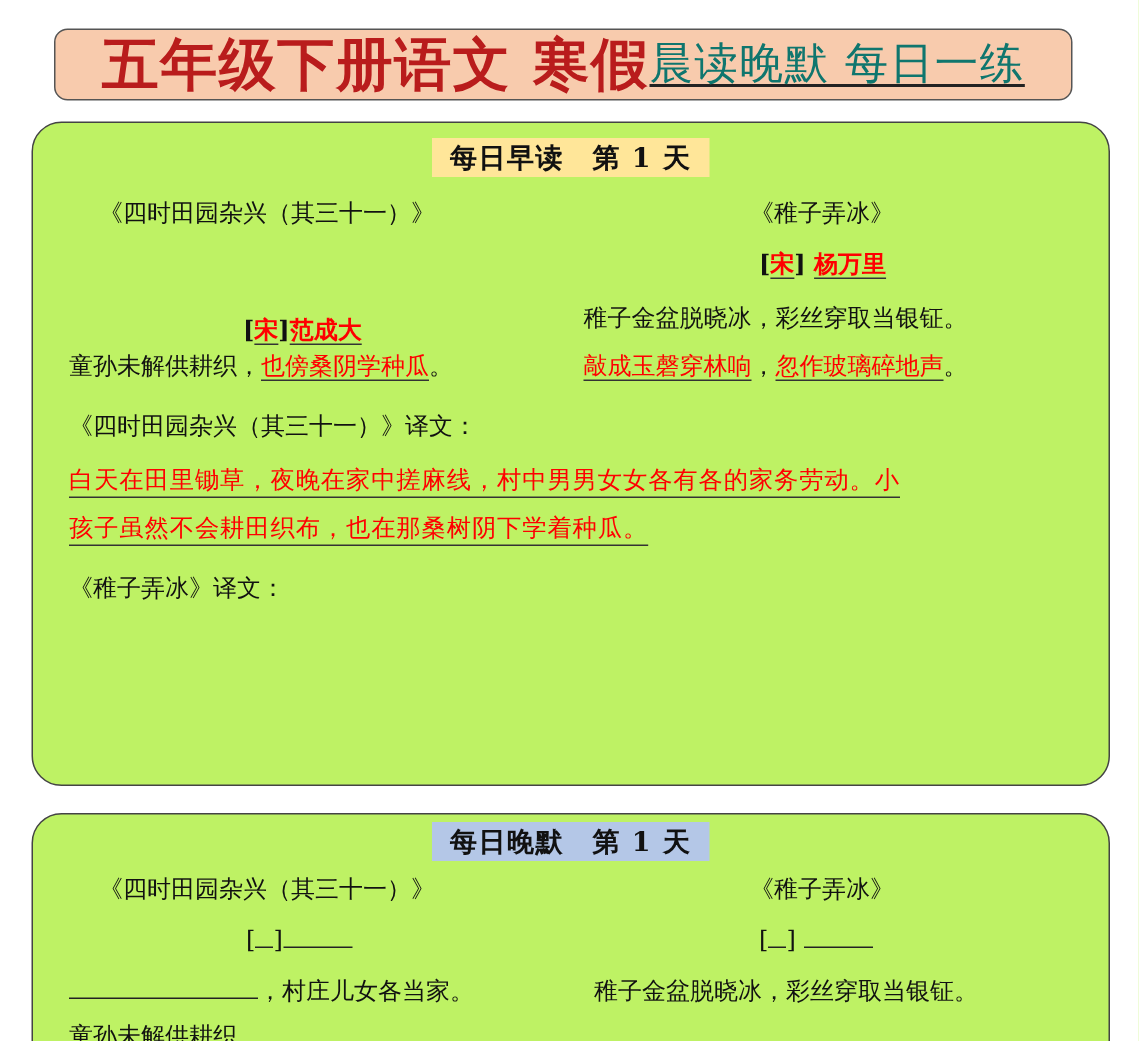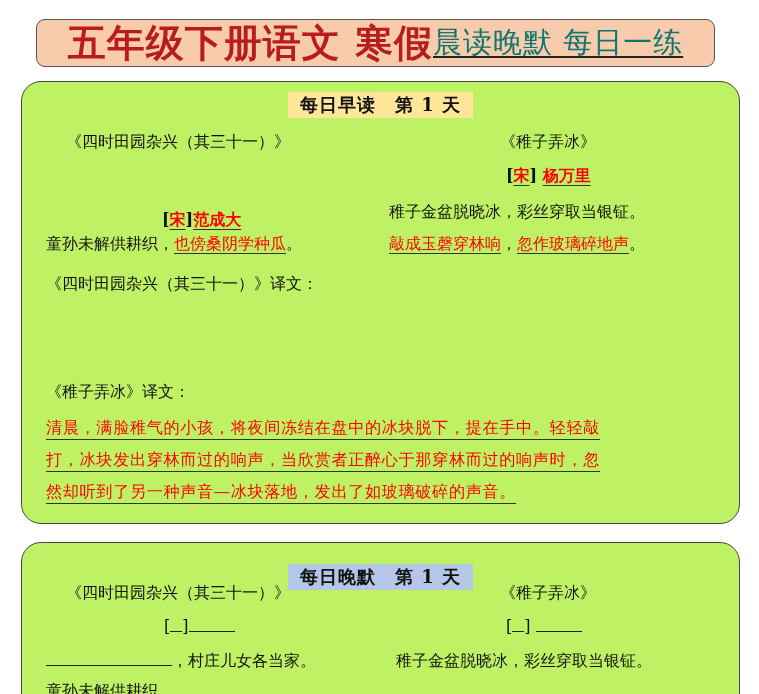--- a/index.html
+++ b/index.html
@@ -11,21 +11,21 @@
   .title-box .t-black { font-size:38px; font-weight:bold; color:#b91c1c; letter-spacing:1px; }
   .title-box .t-red { font-size:29px; color:#0f766e; letter-spacing:1px;
     text-decoration:underline; text-decoration-color:#222; text-underline-offset:4px; }
   .panel { position:absolute; left:21px; width:719px; border:1.5px solid #444; border-radius:20px;
     box-sizing:border-box; background:#bef264; }
   .panel1 { top:81px; height:443px; }
   .panel2 { top:542px; height:180px; }
   .p-head { position:absolute; left:0; right:0; text-align:center; }
   .p-head span { display:inline-block; font-size:18px; font-weight:bold; padding:1px 12px; letter-spacing:1px; }
   .hl-yellow { background:#ffe699; }
-  .hl-blue { background:#b4c7e7;margin-top:16px; }
+  .hl-blue { background:#b4c7e7; }
   .row { position:absolute; font-size:16px; white-space:nowrap; }
   .red { color:#ff0000; }
   .ul { text-decoration:underline; text-decoration-color:#333; text-underline-offset:4px; }
   .trans { position:absolute; left:24px; width:672px; font-size:16.2px; color:#ff0000; line-height:32px; letter-spacing:0.6px; }
   .trans span { text-decoration:underline; text-decoration-color:#333; text-underline-offset:6px; }
   .blank-short { display:inline-block; width:46px; border-bottom:1px solid #222; height:14px; vertical-align:baseline; }
   .blank-long { display:inline-block; width:126px; border-bottom:1px solid #222; height:14px; }
   .bracket-blank { display:inline-block; width:12px; border-bottom:1px solid #222; height:13px; }
 </style>
 </head>
@@ -46,27 +46,26 @@
 
   <div class="row" style="left:140px; top:84px; font-weight:bold;margin-top:44px;">[<span class="red ul">宋</span>]<span class="red ul">范成大</span></div>
   <div class="row" style="left:484px; top:84px; font-weight:bold;">[<span class="red ul">宋</span>] <span class="red ul">杨万里</span></div>
 
   <div class="row" style="left:367px; top:120px;">稚子金盆脱晓冰，彩丝穿取当银钲。</div>
 
   <div class="row" style="left:24px; top:152px;"><span>童孙未解供耕织，</span><span class="red ul">也傍桑阴学种瓜</span><span>。</span></div>
   <div class="row" style="left:367px; top:152px;"><span class="red ul">敲成玉磬穿林响</span><span>，</span><span class="red ul">忽作玻璃碎地声</span><span>。</span></div>
 
   <div class="row" style="left:24px; top:192px;">《四时田园杂兴（其三十一）》译文：</div>
+  <div class="trans" style="top:222px;">
+    <span>白天在田里锄草，夜晚在家中搓麻线，村中男男女女各有各的家务劳动。小</span><br>
+    <span>孩子虽然不会耕田织布，也在那桑树阴下学着种瓜。</span>
+  </div>
 
   <div class="row" style="left:24px; top:300px;">《稚子弄冰》译文：</div>
-  <div class="trans" style="top:330px;">
-    <span>清晨，满脸稚气的小孩，将夜间冻结在盘中的冰块脱下，提在手中。轻轻敲</span><br>
-    <span>打，冰块发出穿林而过的响声，当欣赏者正醉心于那穿林而过的响声时，忽</span><br>
-    <span>然却听到了另一种声音—冰块落地，发出了如玻璃破碎的声音。</span>
-  </div>
 </div>
 
 <div class="panel panel2">
   <div class="p-head" style="top:5px;">
     <span class="hl-blue">每日晚默　第 1 天</span>
   </div>
 
   <div class="row" style="left:44px; top:40px;">《四时田园杂兴（其三十一）》</div>
   <div class="row" style="left:478px; top:40px;">《稚子弄冰》</div>
 

